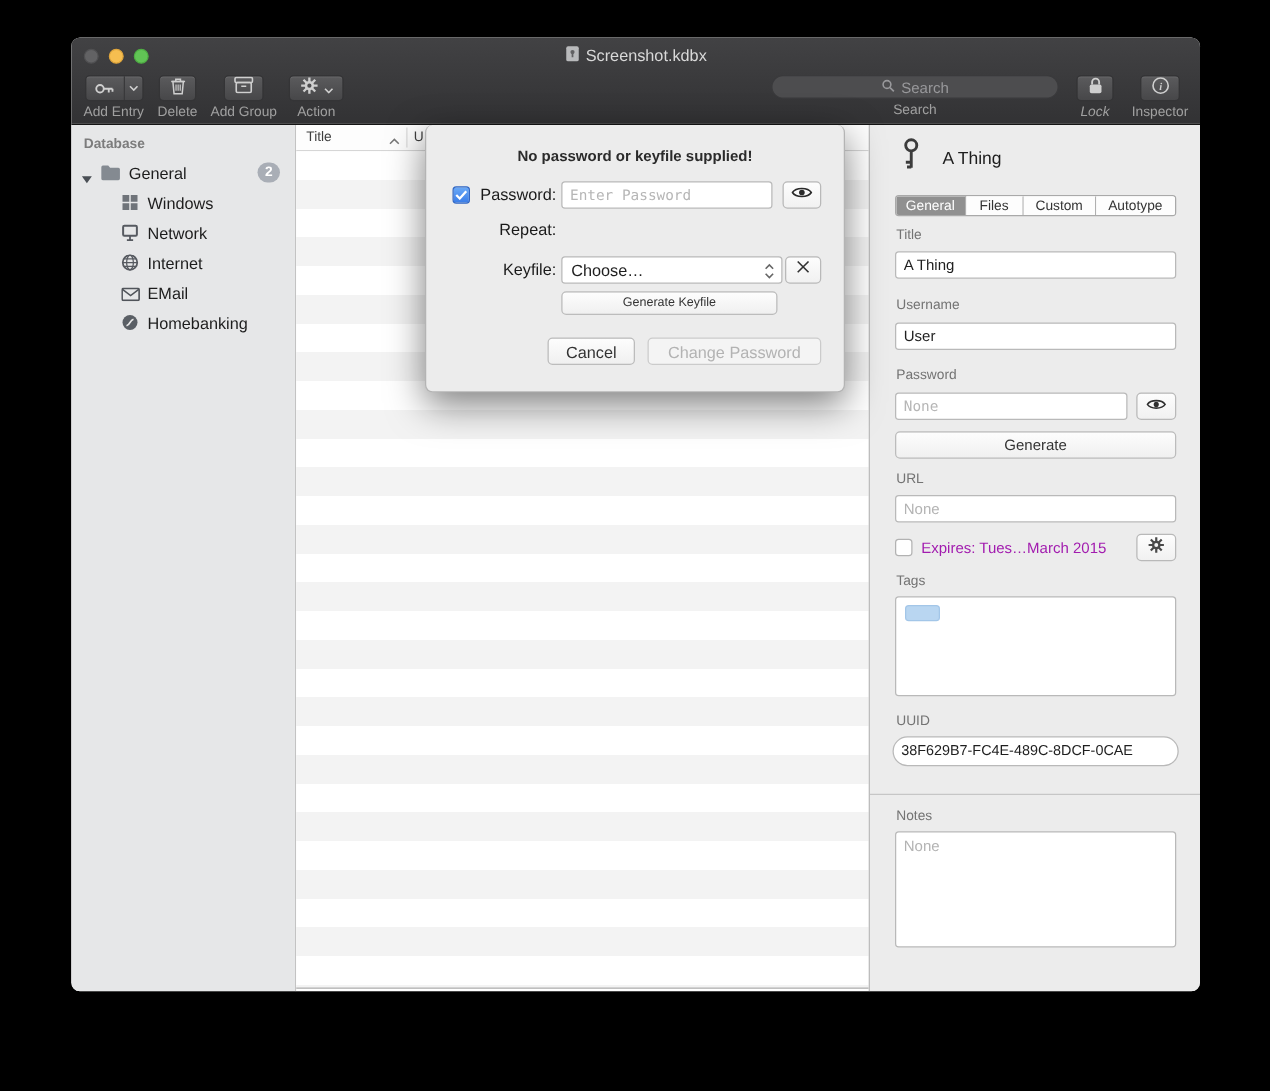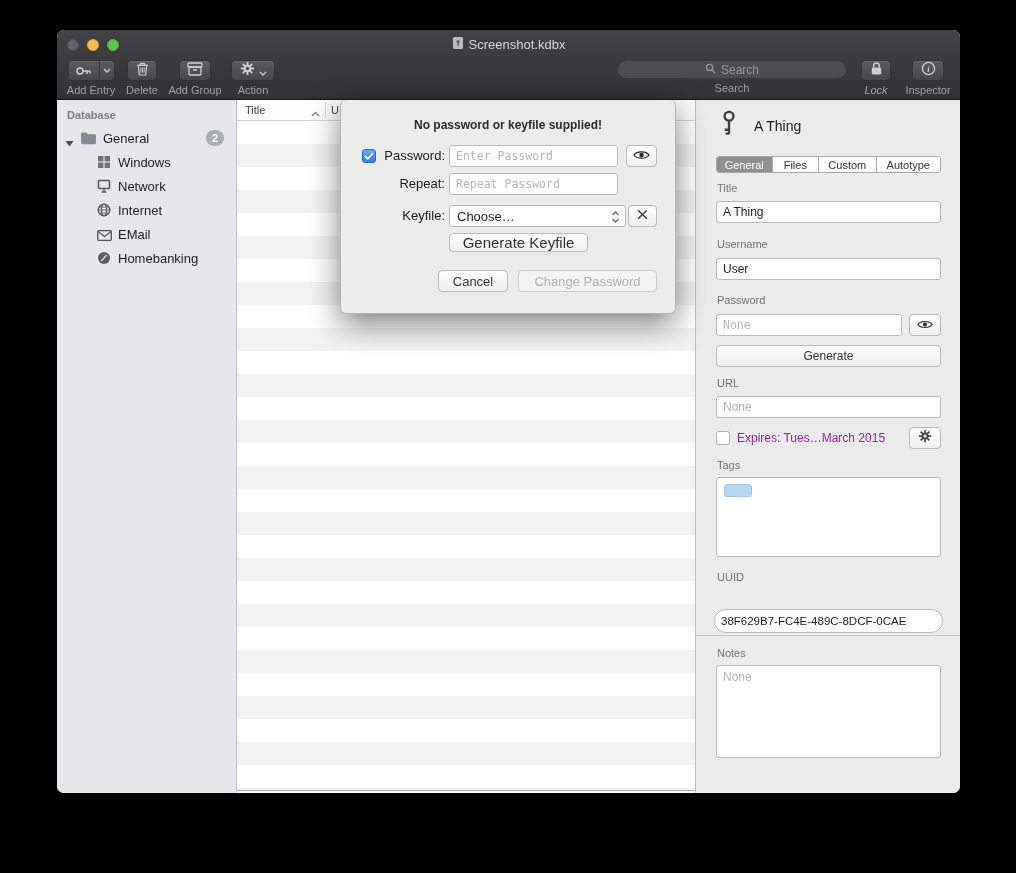--- a/index.html
+++ b/index.html
@@ -332,21 +332,21 @@
               </svg>
           </span>
         </div>
 
         <span class="ins-label" style="left:21px;top:359px;">Tags</span>
         <div class="tagsbox" style="left:20px;top:377px;width:225px;height:80px;">
           <span class="tag-chip"></span>
         </div>
 
         <span class="ins-label" style="left:21px;top:471px;">UUID</span>
-        <input class="field" style="left: 18px; top: 509px; width: 229px; height: 24px; font-size: 11.5px; border-radius: 12px;" value="38F629B7-FC4E-489C-8DCF-0CAE">
+        <input class="field" style="left: 18px; top: 489px; width: 229px; height: 24px; font-size: 11.5px; border-radius: 12px;" value="38F629B7-FC4E-489C-8DCF-0CAE">
 
         <div class="divider" style="top:535px;"></div>
 
         <span class="ins-label" style="left:21px;top:547px;">Notes</span>
         <textarea class="field" style="left: 20px; top: 565px; width: 225px; height: 93px;" placeholder="None"></textarea>
       </aside>
     </div>
 
     <div class="sheet">
       <div class="sheet-msg">No password or keyfile supplied!</div>
@@ -361,39 +361,38 @@
       <div class="iconbtn" style="left:285px;top:45px;width:31px;height:22px;">
         <span>
           <svg width="17" height="12" viewBox="0 0 18 12">
               <path d="M1 6C4 1.5 14 1.5 17 6 14 10.5 4 10.5 1 6z" fill="none" stroke="#2a2a2a" stroke-width="1.4"></path>
               <circle cx="9" cy="6" r="2.4" fill="#2a2a2a"></circle>
             </svg>
         </span>
       </div>
 
       <span class="sheet-label" style="top:73px;">Repeat:</span>
-      <input class="field mono-ph" style="left: 108px; top: 73px; width: 169px; height: 22px;" placeholder="Repeat Password">
 
       <span class="sheet-label" style="top:105px;">Keyfile:</span>
       <div class="popup" style="left:108px;top:105px;width:177px;height:22px;">
         <span>Choose…</span>
         <span class="popup-stepper">
           <svg width="9" height="14" viewBox="0 0 9 14">
               <path d="M1.5 5l3-3 3 3M1.5 9l3 3 3-3" fill="none" stroke="#666" stroke-width="1.3"></path>
             </svg>
         </span>
       </div>
       <div class="iconbtn" style="left:287px;top:105px;width:29px;height:22px;">
         <span>
           <svg width="13" height="13" viewBox="0 0 12 12">
               <path d="M2 2l8 8M10 2l-8 8" stroke="#333" stroke-width="1.2"></path>
             </svg>
         </span>
       </div>
 
-      <div class="btn" style="left:108px;top:133px;width:139px;height:19px;font-size:15px;">Generate Keyfile</div>
+      <div class="btn" style="left:108px;top:133px;width:173px;height:19px;font-size:10px;">Generate Keyfile</div>
 
       <div class="btn" style="left:97px;top:170px;width:70px;height:22px;font-size:13px;">Cancel</div>
       <div class="btn btn-disabled" style="left:177px;top:170px;width:139px;height:22px;font-size:13px;">Change Password</div>
     </div>
 
   </div>
 </div>
 
 </body></html>

